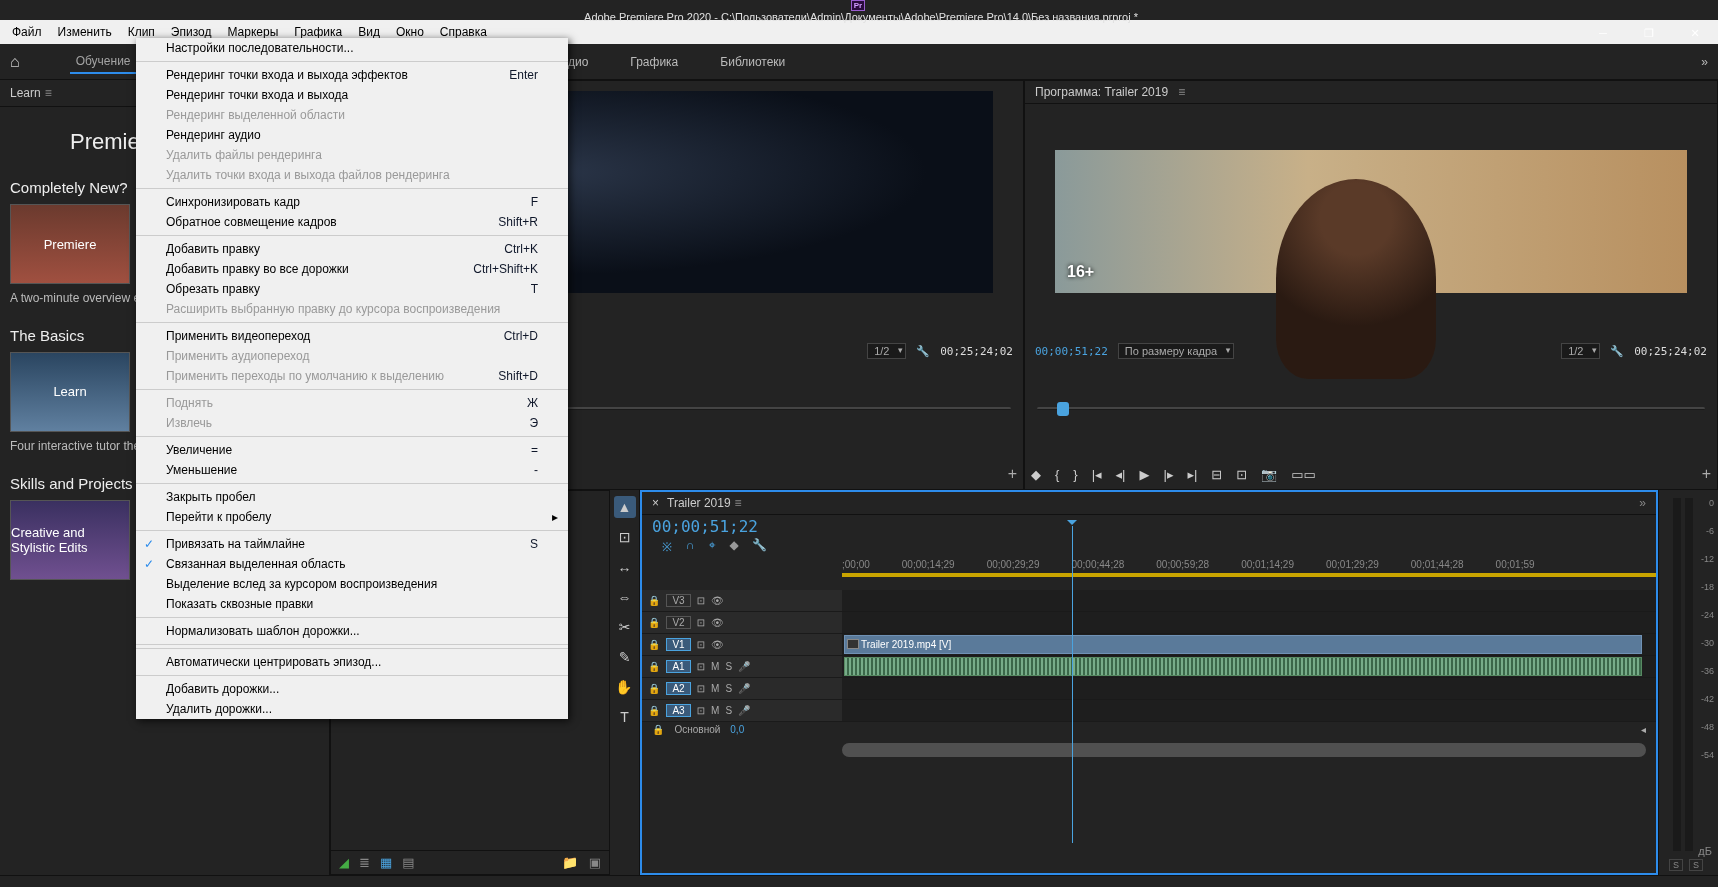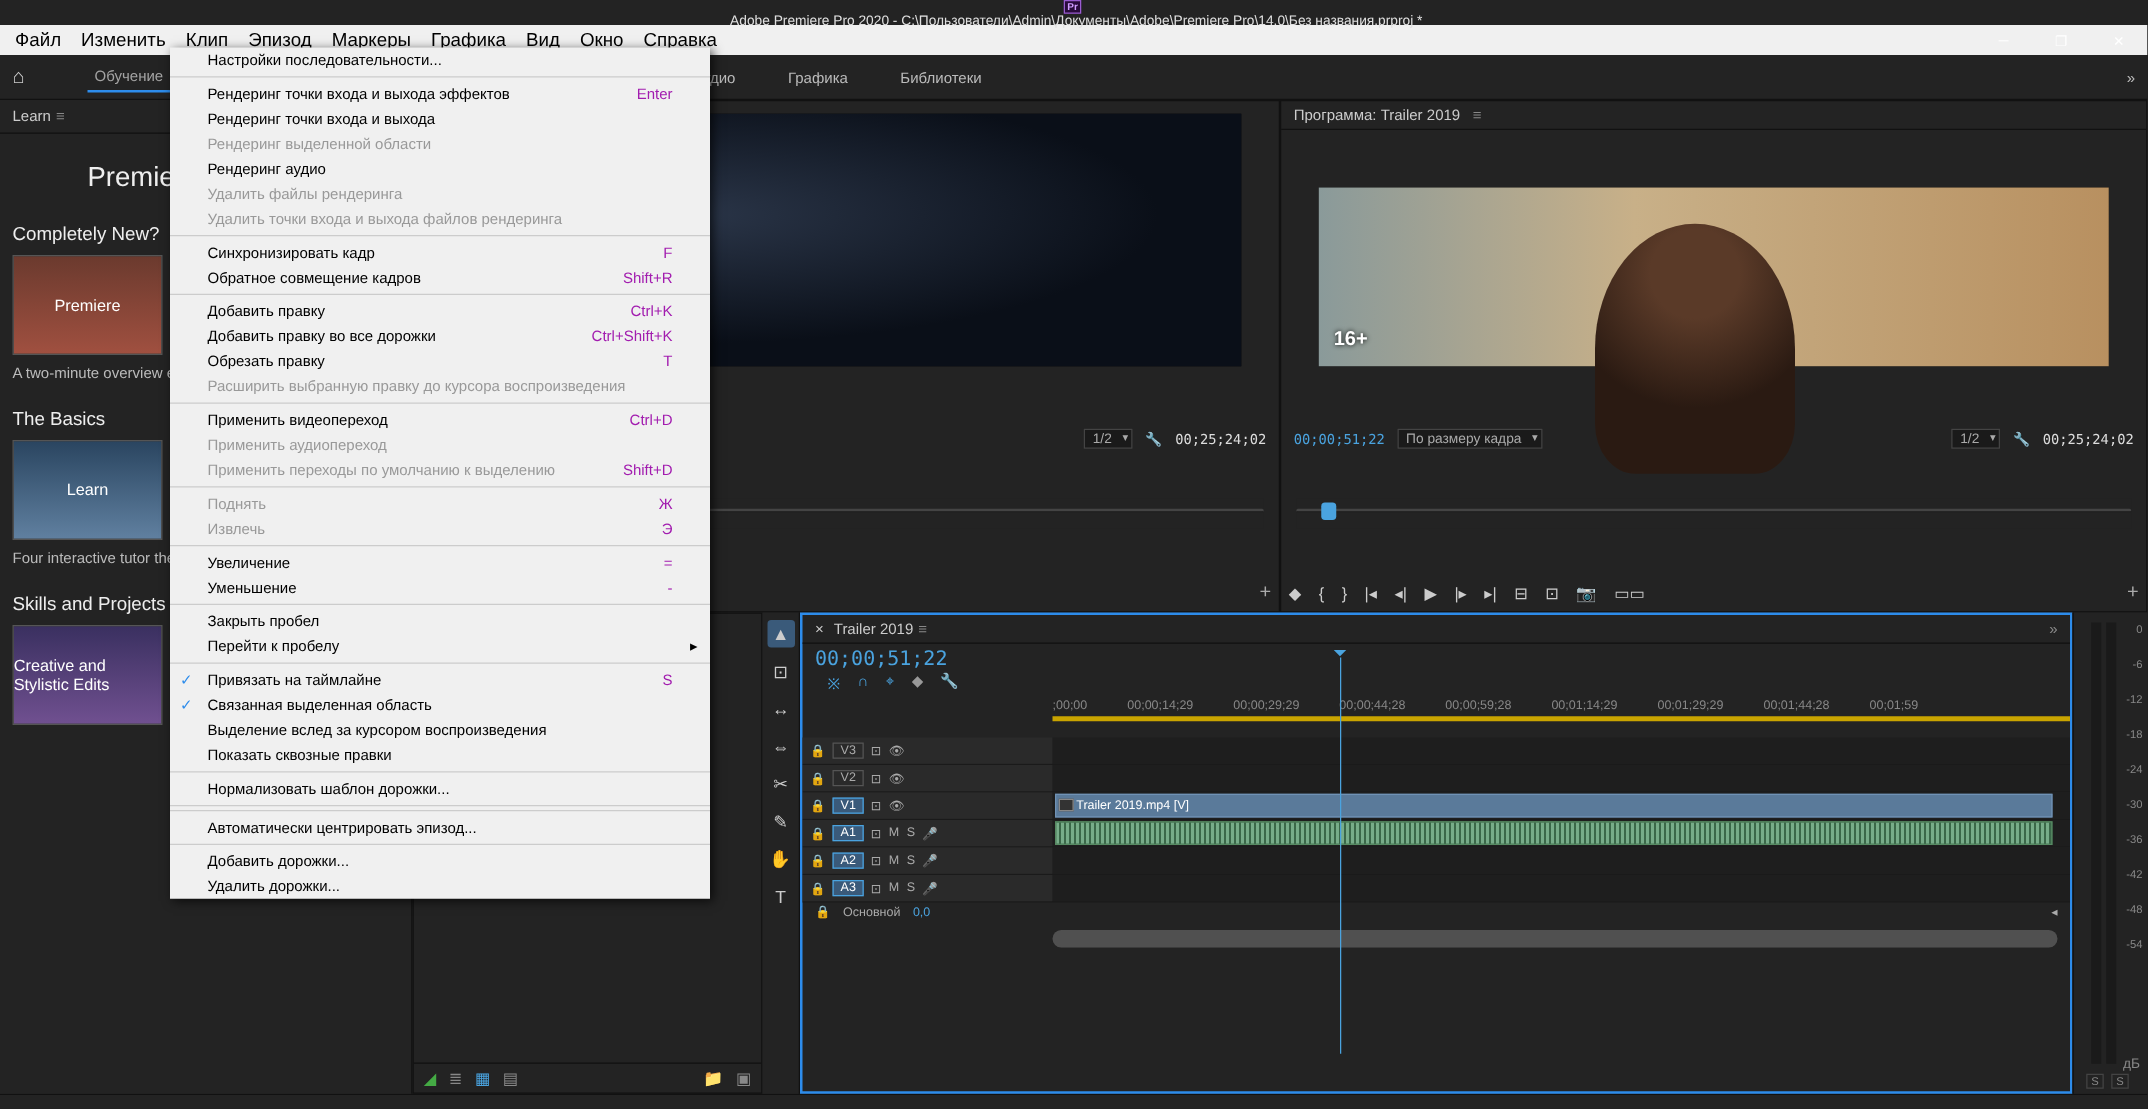--- a/index.html
+++ b/index.html
@@ -3,21 +3,21 @@
 <meta charset="utf-8">
 <style>
 * { margin: 0; padding: 0; box-sizing: border-box; font-family: "Segoe UI", Arial, sans-serif; user-select: none; }
 body { background: #232323; color: #d0d0d0; width: 1718px; height: 887px; overflow: hidden; font-size: 12px; }
 
 .titlebar { height: 20px; background: #232323; display: flex; align-items: center; padding-left: 4px; color: #e0e0e0; font-size: 11px; flex-direction: column; }
 .titlebar .pr-logo { width: 14px; height: 14px; background: #2a0b3d; border: 1px solid #9a5dd0; display: inline-flex; align-items: center; justify-content: center; color: #d19cff; font-size: 8px; font-weight: bold; margin-right: 6px; }
 .titlebar .window-controls { margin-left: auto; display: flex; }
 .titlebar .wc { width: 46px; height: 20px; display: flex; align-items: center; justify-content: center; color: #fff; }
 
-.menubar { height: 18px; background: #f0f0f0; display: flex; align-items: flex-end; padding: 12px 4px; color: #000; font-size: 15px; }
+.menubar { height: 18px; background: #f0f0f0; display: flex; align-items: flex-end; padding: 12px 4px; color: #000; font-size: 12px; }
 .menubar .mi { padding: 0 8px; height: 100%; display: flex; align-items: center; }
 .menubar .mi.active { background: #cce8ff; }
 
 .workspace-tabs { height: 36px; background: #232323; border-bottom: 1px solid #111; display: flex; align-items: center; padding: 0 10px; gap: 30px; }
 .workspace-tabs .home-icon { color: #ccc; font-size: 16px; margin-right: 20px; }
 .workspace-tabs .wt { color: #bbb; font-size: 12px; padding: 4px 6px; }
 .workspace-tabs .wt.active { color: #a3a3a3; border-bottom: 2px solid #2d8ceb; }
 .workspace-tabs .overflow { margin-left: auto; color: #bbb; }
 
 .main-row { display: flex; height: calc(100% - 20px - 18px - 36px - 18px); }
@@ -94,21 +94,21 @@
 .audio-meter .solo { position: absolute; bottom: 4px; left: 10px; display: flex; gap: 6px; font-size: 9px; color: #888; }
 .audio-meter .solo span { border: 1px solid #444; padding: 0 3px; }
 .audio-meter .dblabel { position: absolute; bottom: 18px; right: 6px; font-size: 11px; color: #888; }
 
 .statusbar { height: 18px; background: #232323; border-top: 1px solid #111; }
 
 
 .dropdown { position: absolute; left: 136px; top: 38px; width: 432px; background: #f0f0f0; color: #000; font-size: 12px; box-shadow: 2px 2px 8px rgba(0,0,0,0.7); z-index: 1000; text-align: center; }
 .dropdown .dm { padding: 3px 30px 3px 30px; display: flex; justify-content: space-between; position: relative; }
 .dropdown .dm.disabled { color: #999; }
-.dropdown .dm .shortcut { color: #a21caf; }
+.dropdown .dm .shortcut { color: #0f172a; }
 .dropdown .dm.checked::before { content: "✓"; position: absolute; left: 8px; color: #2d8ceb; }
 .dropdown .dm.sub::after { content: "▸"; position: absolute; right: 10px; }
 .dropdown hr { border: none; border-top: 1px solid #ccc; margin: 3px 0; }
 
 .hamb::after { content: "≡"; margin-left: 4px; color: #888; }
 </style>
 </head>
 <body>
 
 <div class="titlebar">

